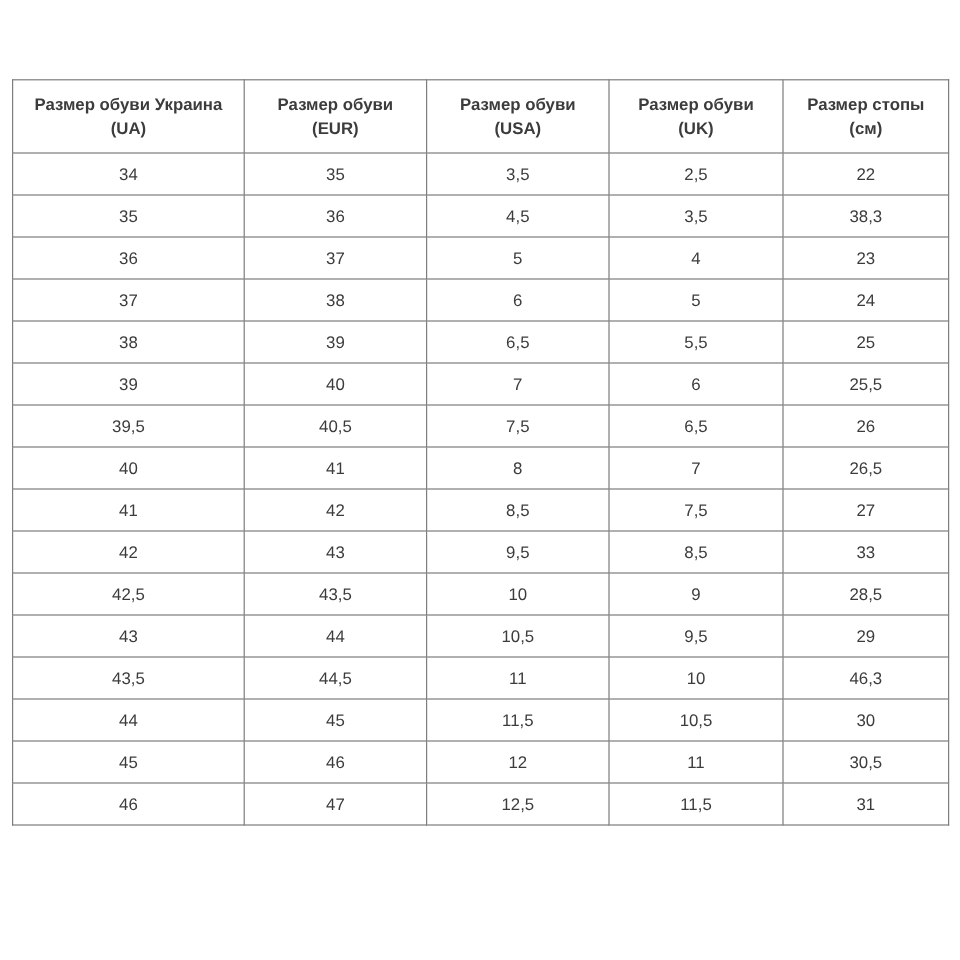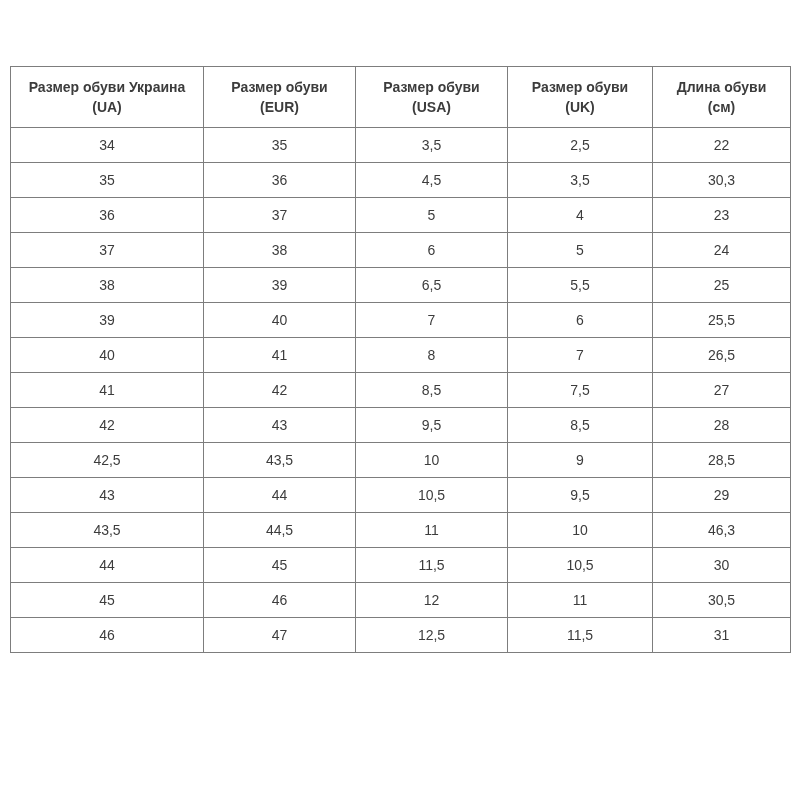--- a/index.html
+++ b/index.html
@@ -63,39 +63,39 @@
       </th>
       <th>
         <span class="hdr-line">Размер обуви</span>
         <span class="hdr-line">(USA)</span>
       </th>
       <th>
         <span class="hdr-line">Размер обуви</span>
         <span class="hdr-line">(UK)</span>
       </th>
       <th>
-        <span class="hdr-line">Длина обуви</span>
+        <span class="hdr-line">Размер стопы</span>
         <span class="hdr-line">(см)</span>
       </th>
     </tr>
   </thead>
   <tbody>
       <tr>
         <td>34</td>
         <td>35</td>
         <td>3,5</td>
         <td>2,5</td>
         <td>22</td>
       </tr>
       <tr>
         <td>35</td>
         <td>36</td>
         <td>4,5</td>
         <td>3,5</td>
-        <td>30,3</td>
+        <td>38,3</td>
       </tr>
       <tr>
         <td>36</td>
         <td>37</td>
         <td>5</td>
         <td>4</td>
         <td>23</td>
       </tr>
       <tr>
         <td>37</td>
@@ -112,39 +112,46 @@
         <td>25</td>
       </tr>
       <tr>
         <td>39</td>
         <td>40</td>
         <td>7</td>
         <td>6</td>
         <td>25,5</td>
       </tr>
       <tr>
+        <td>39,5</td>
+        <td>40,5</td>
+        <td>7,5</td>
+        <td>6,5</td>
+        <td>26</td>
+      </tr>
+      <tr>
         <td>40</td>
         <td>41</td>
         <td>8</td>
         <td>7</td>
         <td>26,5</td>
       </tr>
       <tr>
         <td>41</td>
         <td>42</td>
         <td>8,5</td>
         <td>7,5</td>
         <td>27</td>
       </tr>
       <tr>
         <td>42</td>
         <td>43</td>
         <td>9,5</td>
         <td>8,5</td>
-        <td>28</td>
+        <td>33</td>
       </tr>
       <tr>
         <td>42,5</td>
         <td>43,5</td>
         <td>10</td>
         <td>9</td>
         <td>28,5</td>
       </tr>
       <tr>
         <td>43</td>

